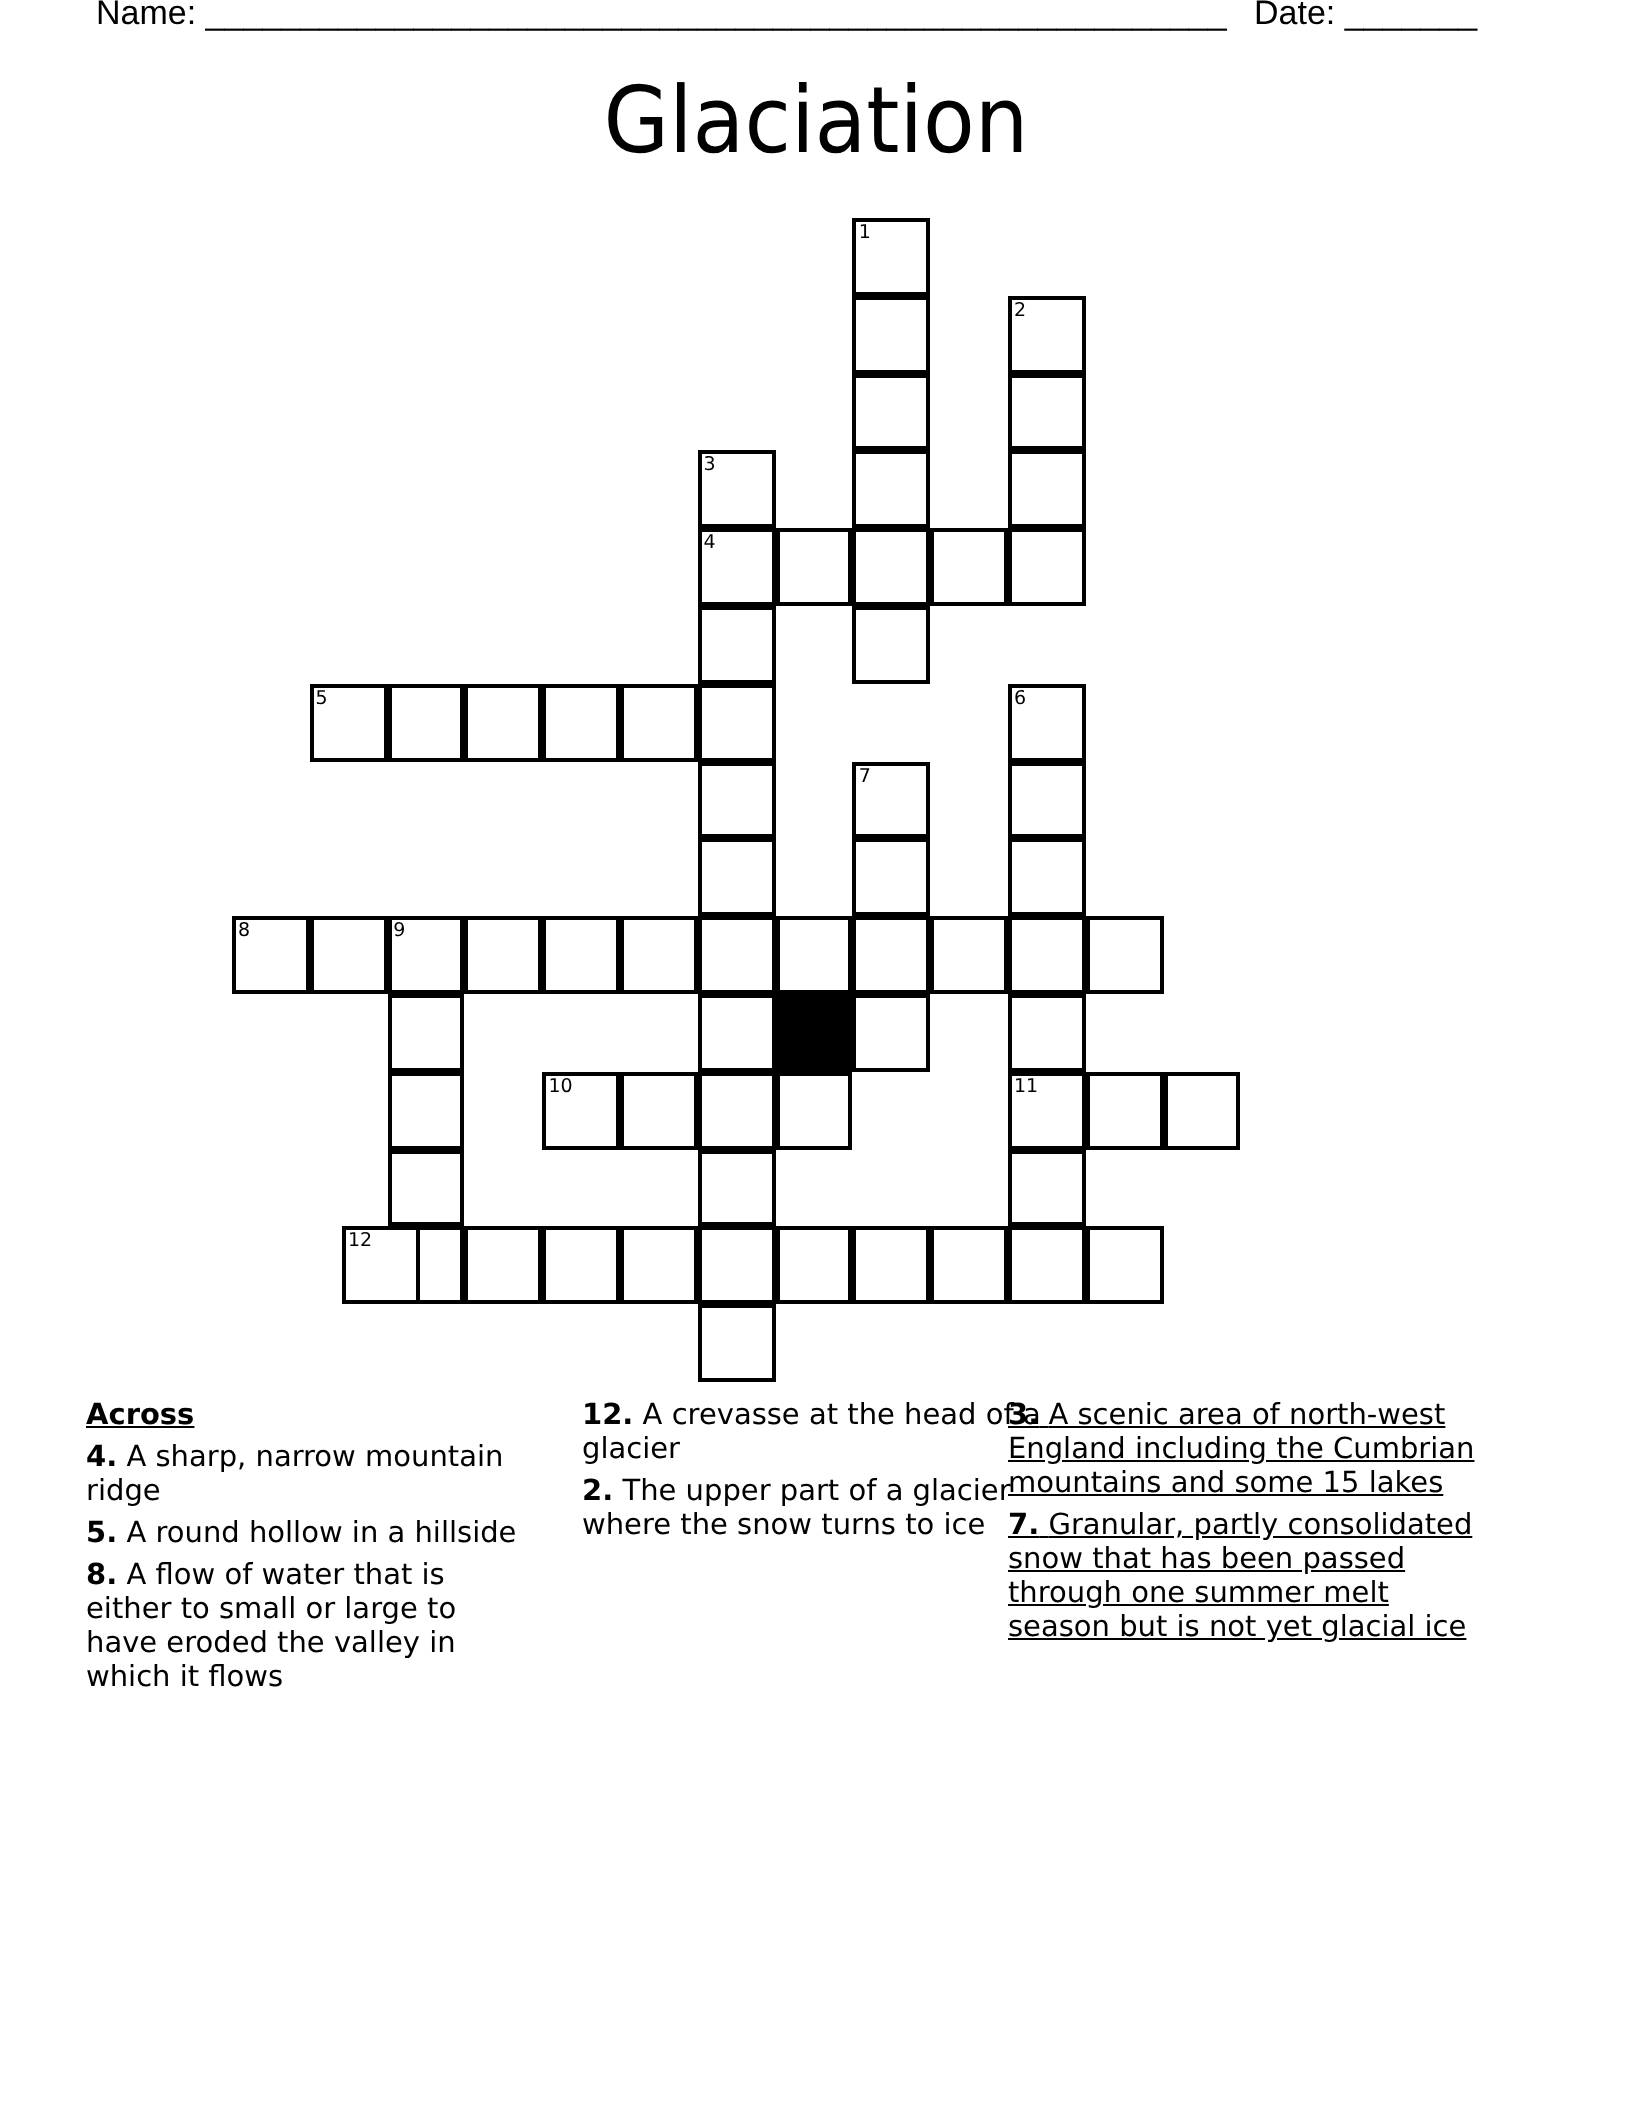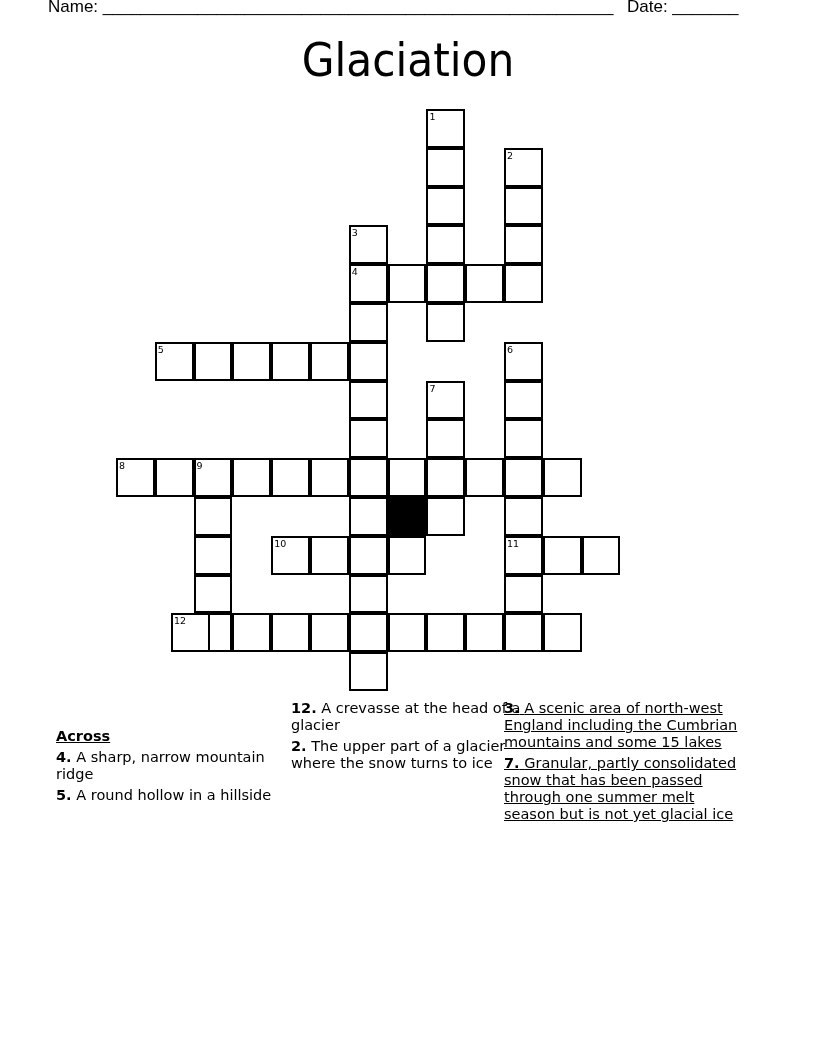--- a/index.html
+++ b/index.html
@@ -8,21 +8,21 @@
   .hdr-name { left: 48px; }
   .hdr-date { left: 627px; }
   .title { position: absolute; top: 33px; left: 0; width: 816px; text-align: center;
            font-family: "DejaVu Sans", sans-serif; font-size: 46px; letter-spacing: 0px; transform: scaleX(0.92); }
   .grid { position: absolute; left: 0; top: 0; width: 816px; height: 700px; }
   .cell { position: absolute; width: 38.8px; height: 38.8px; box-sizing: border-box;
           border: 2px solid #000; background: #fff; margin-left: -1px; margin-top: -1px; }
   .cell.black { background: #000; }
   .cell .num { position: absolute; left: 1px; top: 0px; font-family: "DejaVu Sans", sans-serif; font-size: 9.5px; line-height: 11px; }
   .clues { position: absolute; top: 700px; font-family: "DejaVu Sans", sans-serif; font-size: 14.5px; line-height: 17px; }
-  .col1 { left: 56px; width: 225px; margin-top: 28px; }
+  .col1 { left: 43px; width: 225px; }
   .col2 { left: 291px; width: 235px; }
   .col3 { left: 504px; width: 240px; text-decoration: underline; }
   .section-head { font-weight: bold; text-decoration: underline; margin-bottom: 4px; }
   .clue { margin-bottom: 4px; }
   .clue b { font-weight: bold; }
 </style>
 </head>
 <body>
 
 <div class="hdr hdr-name">Name: ______________________________________________________</div>
@@ -122,20 +122,21 @@
     <div class="cell" style="left: 466.2px; top: 614.4px;"></div>
     <div class="cell" style="left: 505px; top: 614.4px;"></div>
     <div class="cell" style="left: 543.8px; top: 614.4px;"></div>
     <div class="cell black" style="left: 388.6px; top: 498px;"></div>
   </div>
 
 <div class="clues col1">
   <div class="section-head">Across</div>
   <div class="clue"><b>4.</b> <span>A sharp, narrow mountain ridge</span></div>
   <div class="clue"><b>5.</b> <span>A round hollow in a hillside</span></div>
+  <div class="clue"><b>8.</b> <span>A flow of water that is either to small or large to have eroded the valley in which it flows</span></div>
 </div>
 
 <div class="clues col2">
   <div class="clue"><b>12.</b> <span>A crevasse at the head of a glacier</span></div>
   <div class="clue"><b>2.</b> <span>The upper part of a glacier where the snow turns to ice</span></div>
 </div>
 
 <div class="clues col3">
   <div class="clue"><b>3.</b> <span>A scenic area of north-west England including the Cumbrian mountains and some 15 lakes</span></div>
   <div class="clue"><b>7.</b> <span>Granular, partly consolidated snow that has been passed through one summer melt season but is not yet glacial ice</span></div>

